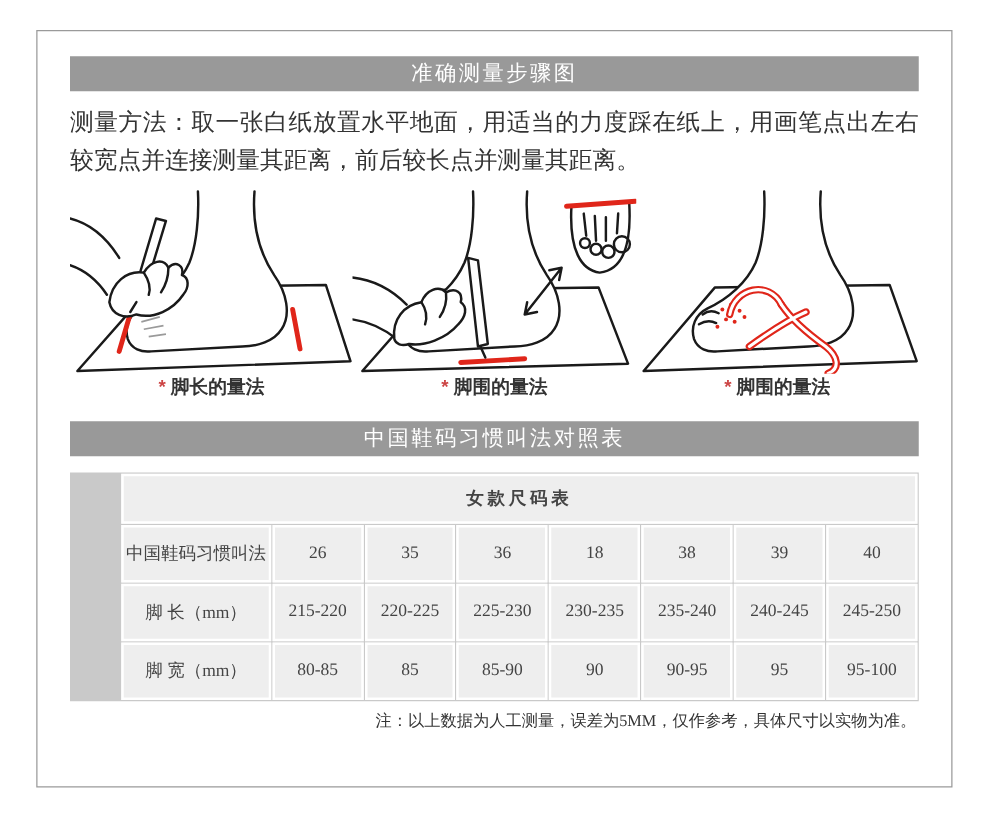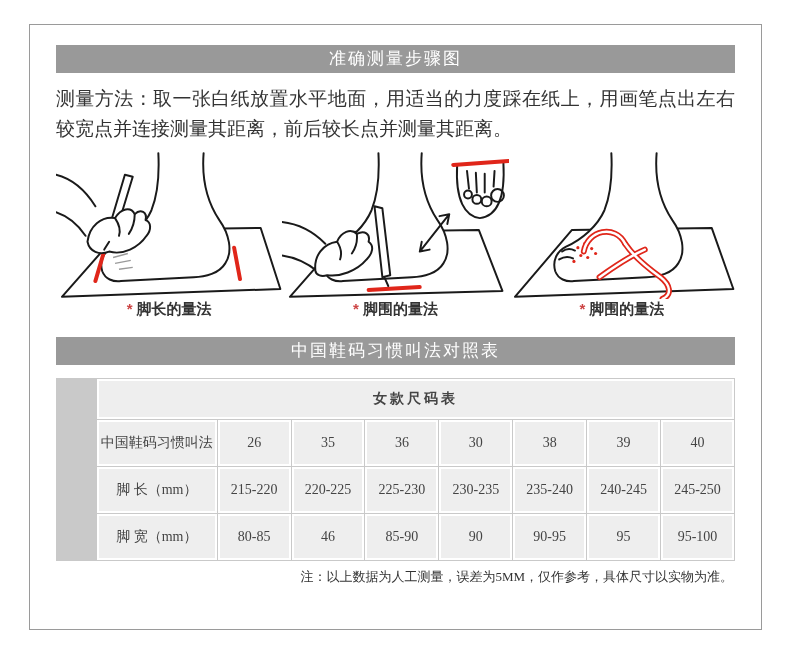--- a/index.html
+++ b/index.html
@@ -139,39 +139,39 @@
       </colgroup>
       <tbody>
         <tr>
           <td class="title-cell" colspan="8">女款尺码表</td>
         </tr>
         <tr class="data-row">
           <td>中国鞋码习惯叫法</td>
           <td>26</td>
           <td>35</td>
           <td>36</td>
-          <td>30</td>
+          <td>18</td>
           <td>38</td>
           <td>39</td>
           <td>40</td>
         </tr>
         <tr class="data-row">
           <td>脚 长（mm）</td>
           <td>215-220</td>
           <td>220-225</td>
           <td>225-230</td>
           <td>230-235</td>
           <td>235-240</td>
           <td>240-245</td>
           <td>245-250</td>
         </tr>
         <tr class="data-row">
           <td>脚 宽（mm）</td>
           <td>80-85</td>
-          <td>46</td>
+          <td>85</td>
           <td>85-90</td>
           <td>90</td>
           <td>90-95</td>
           <td>95</td>
           <td>95-100</td>
         </tr>
       </tbody>
     </table>
 
     <p class="note">注：以上数据为人工测量，误差为5MM，仅作参考，具体尺寸以实物为准。</p>

